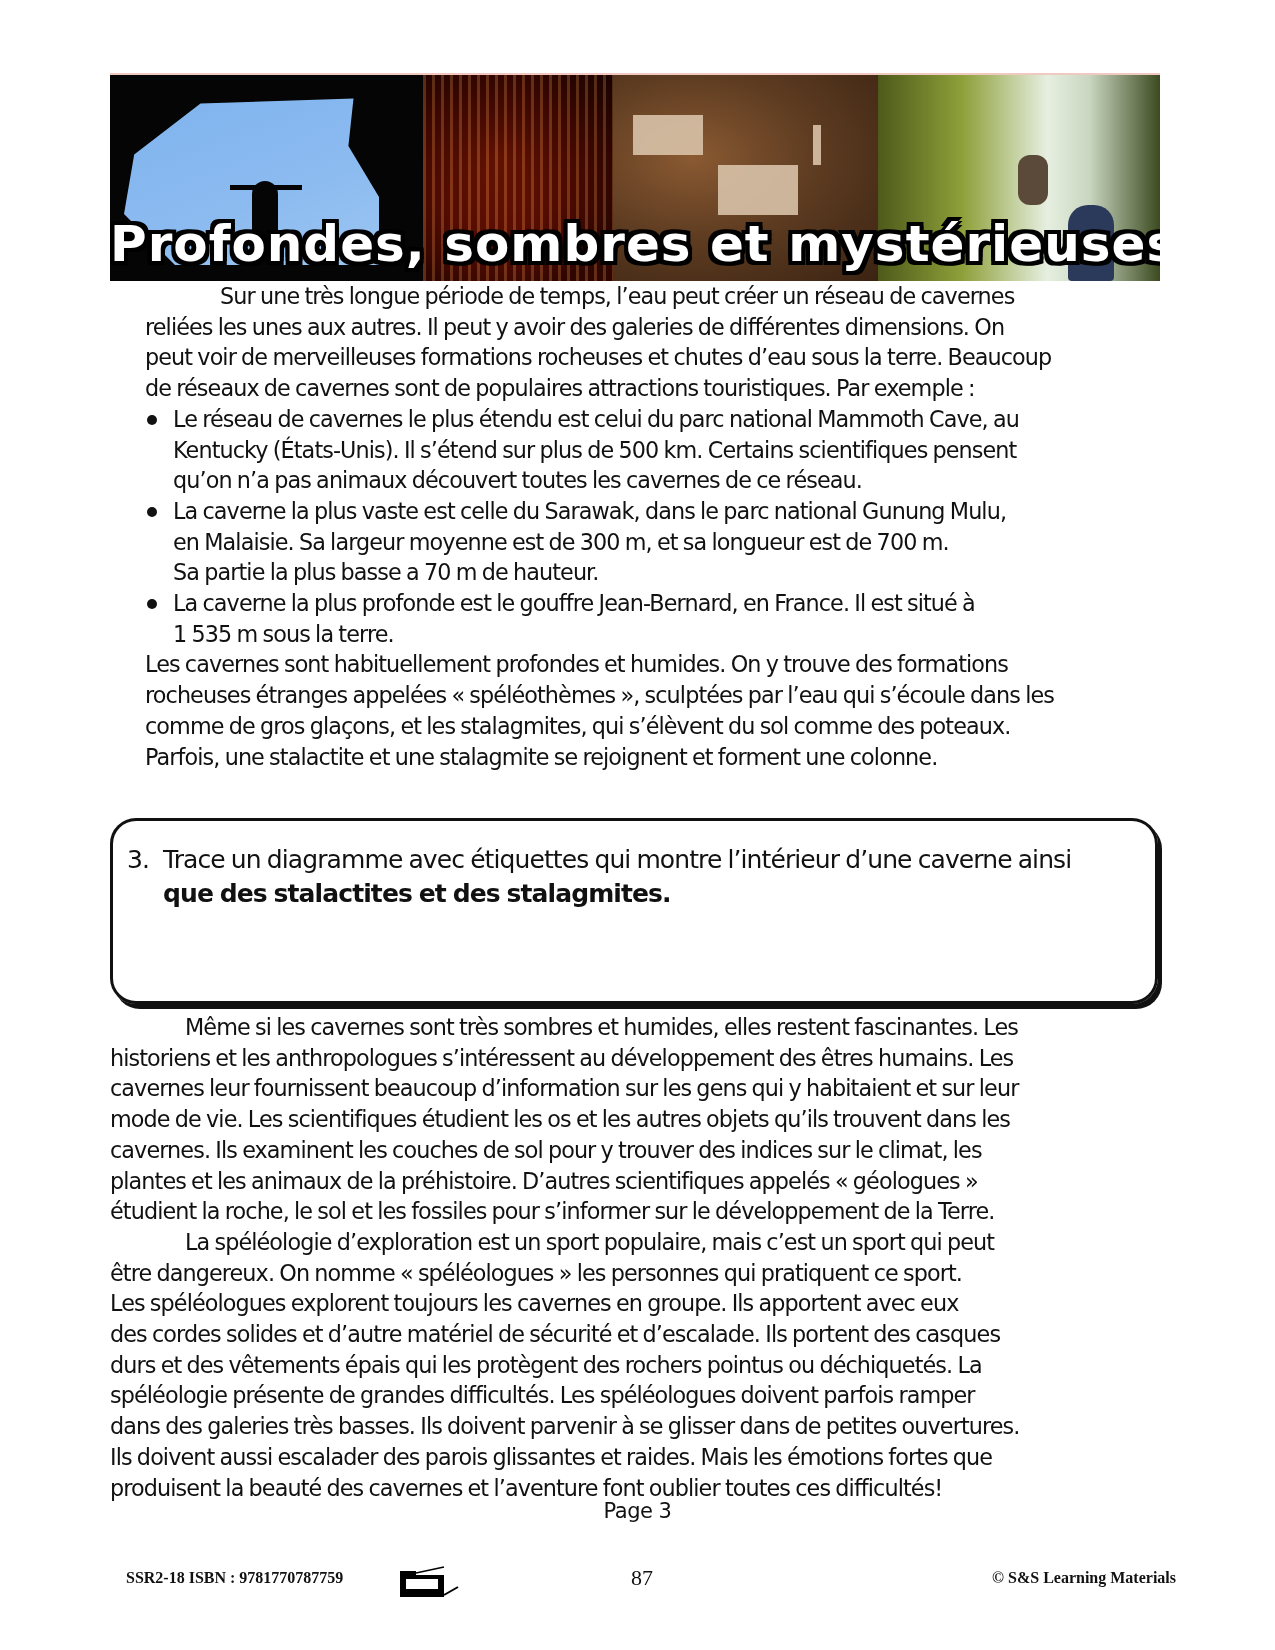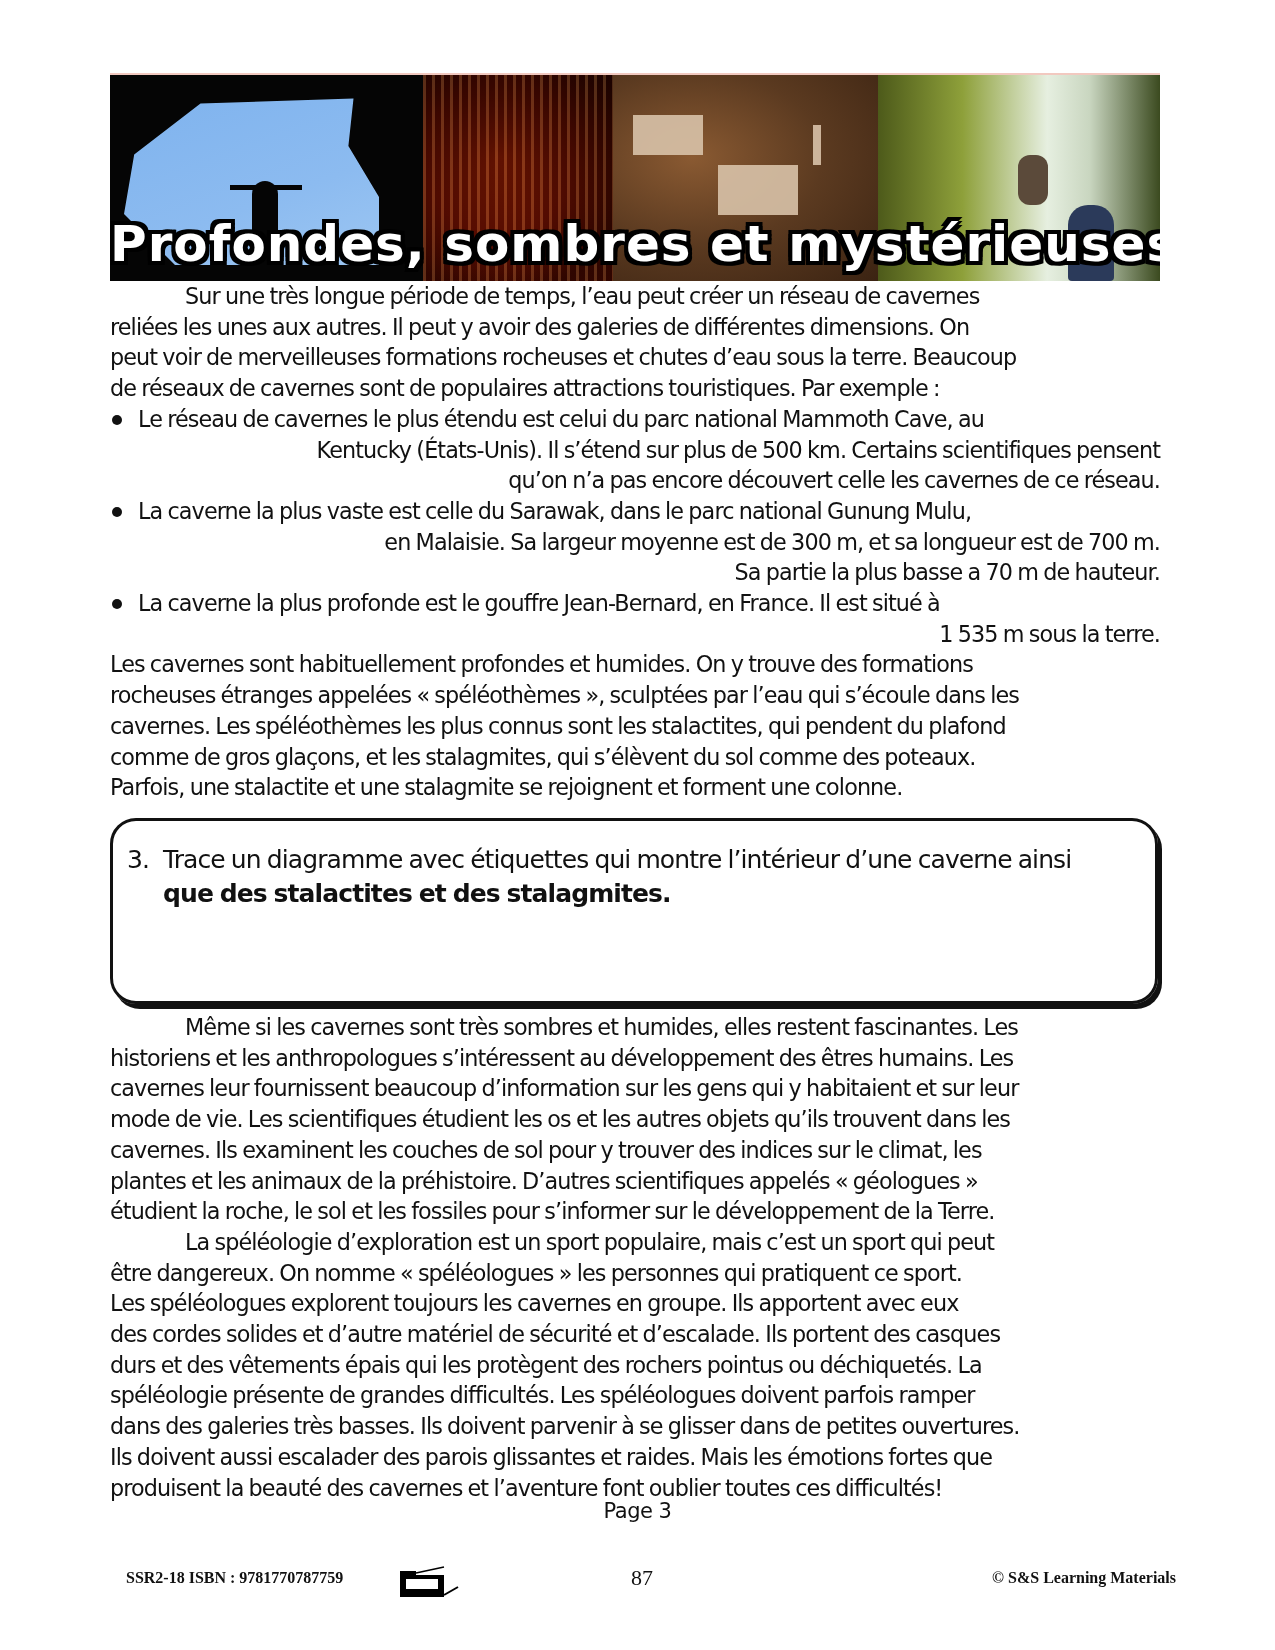--- a/index.html
+++ b/index.html
@@ -62,21 +62,21 @@
       position: absolute; left: 110px; width: 1050px;
       font-family: "DejaVu Sans", sans-serif; font-size: 22.3px; line-height: 30.7px;
       letter-spacing: -0.9px; word-spacing: -1px; color: #111;
     }
     .line { white-space: nowrap; display: block; }
     .indent { padding-left: 75px; }
     .bullet-line { padding-left: 28px; position: relative; }
     .bullet-line .dot {
       position: absolute; left: 2px; top: 11px; width: 10px; height: 10px; border-radius: 50%; background: #111;
     }
-    .bullet-cont { padding-left: 28px; text-align: right; }
+    .bullet-cont { padding-left: 28px; }
     .question-box {
       position: absolute; left: 110px; top: 818px; width: 1042px; height: 180px;
       border: 3px solid #111; border-radius: 26px;
       box-shadow: 4px 5px 0 #111;
     }
     .question-text {
       position: absolute; left: 14px; top: 22px;
       font-family: "DejaVu Sans", sans-serif; font-size: 25px; line-height: 34px;
       letter-spacing: -0.9px; word-spacing: -1px;
     }
@@ -112,49 +112,48 @@
     <div class="goat" style="left:105px;top:90px;width:80px;height:50px;"></div>
     <div class="goat" style="left:200px;top:50px;width:8px;height:40px;"></div>
   </div>
   <div class="panel p4">
     <div class="kid1"></div>
     <div class="kid2"></div>
   </div>
   <div class="banner-title">Profondes, sombres et mystérieuses</div>
 </div>
 
-<div class="text" style="top:281px;">
+<div class="text" style="top:281px;margin-left:35px;">
   <span class="line indent">Sur une très longue période de temps, l’eau peut créer un réseau de cavernes</span>
   <span class="line">reliées les unes aux autres. Il peut y avoir des galeries de différentes dimensions. On</span>
   <span class="line">peut voir de merveilleuses formations rocheuses et chutes d’eau sous la terre. Beaucoup</span>
   <span class="line">de réseaux de cavernes sont de populaires attractions touristiques. Par exemple :</span>
 
   <span class="line bullet-line">
     <span class="dot"></span>
     <span>Le réseau de cavernes le plus étendu est celui du parc national Mammoth Cave, au</span>
   </span>
   <span class="line bullet-cont">Kentucky (États-Unis). Il s’étend sur plus de 500 km. Certains scientifiques pensent</span>
-  <span class="line bullet-cont">qu’on n’a pas encore découvert celle les cavernes de ce réseau.</span>
+  <span class="line bullet-cont">qu’on n’a pas animaux découvert toutes les cavernes de ce réseau.</span>
 
   <span class="line bullet-line">
     <span class="dot"></span>
     <span>La caverne la plus vaste est celle du Sarawak, dans le parc national Gunung Mulu,</span>
   </span>
   <span class="line bullet-cont">en Malaisie. Sa largeur moyenne est de 300 m, et sa longueur est de 700 m.</span>
   <span class="line bullet-cont">Sa partie la plus basse a 70 m de hauteur.</span>
 
   <span class="line bullet-line">
     <span class="dot"></span>
     <span>La caverne la plus profonde est le gouffre Jean-Bernard, en France. Il est situé à</span>
   </span>
   <span class="line bullet-cont">1 535 m sous la terre.</span>
 
   <span class="line">Les cavernes sont habituellement profondes et humides. On y trouve des formations</span>
   <span class="line">rocheuses étranges appelées « spéléothèmes », sculptées par l’eau qui s’écoule dans les</span>
-  <span class="line">cavernes. Les spéléothèmes les plus connus sont les stalactites, qui pendent du plafond</span>
   <span class="line">comme de gros glaçons, et les stalagmites, qui s’élèvent du sol comme des poteaux.</span>
   <span class="line">Parfois, une stalactite et une stalagmite se rejoignent et forment une colonne.</span>
 </div>
 
 <div class="question-box">
   <div class="question-text">
     <span class="line"><span class="q-num">3.</span><span>Trace un diagramme avec étiquettes qui montre l’intérieur d’une caverne ainsi</span></span>
     <span class="line q-cont">que des stalactites et des stalagmites.</span>
   </div>
 </div>

